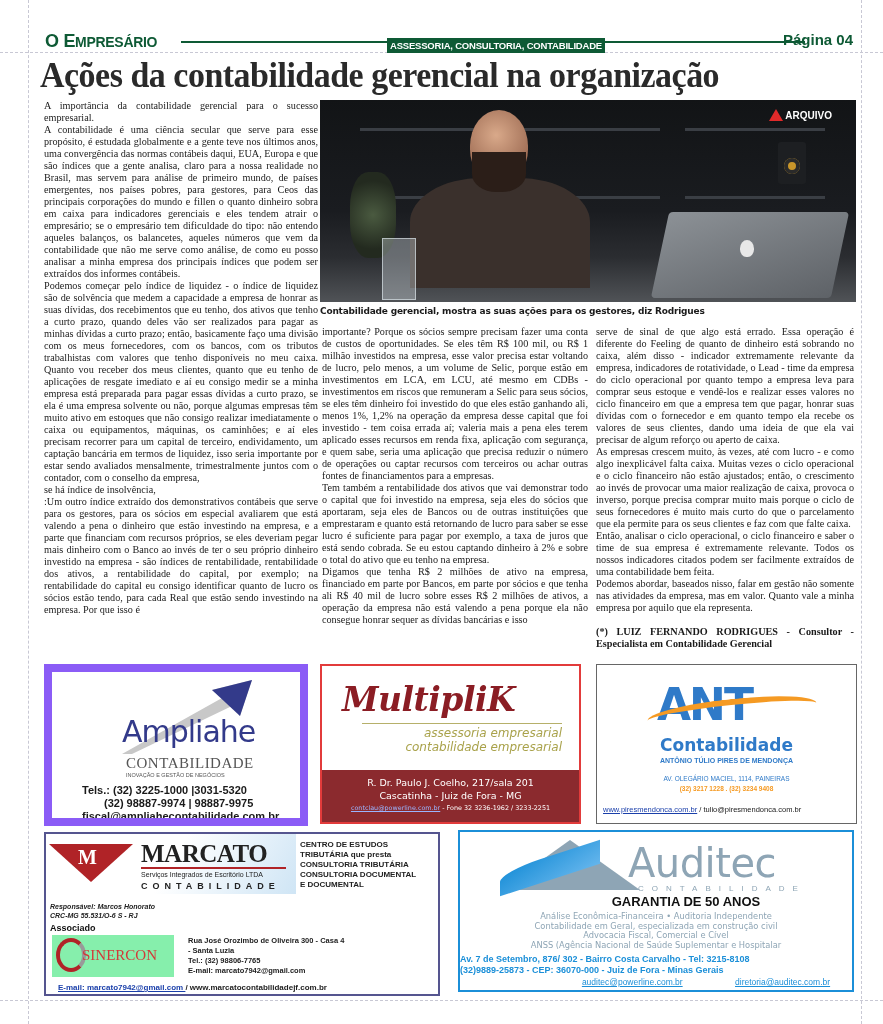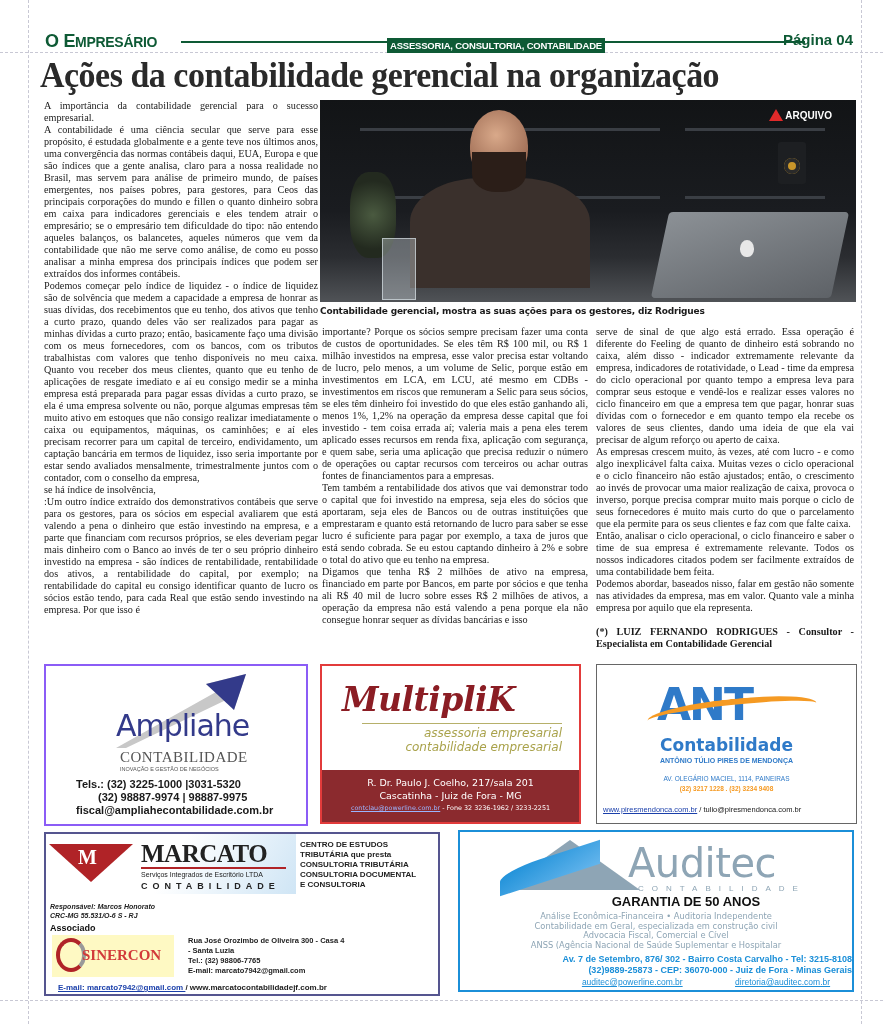--- a/index.html
+++ b/index.html
@@ -40,21 +40,21 @@
   .glass { position: absolute; left: 62px; top: 138px; width: 34px; height: 62px; background: rgba(220,230,235,0.35); border: 1px solid rgba(230,240,245,0.6); }
   .plant { position: absolute; left: 30px; top: 72px; width: 46px; height: 86px; border-radius: 40%; background: radial-gradient(circle, #4a5a40, #232a1f 70%); }
   .speaker { position: absolute; left: 458px; top: 42px; width: 28px; height: 42px; background: #1d1f22; border-radius: 3px; }
   .speaker::after { content: ""; position: absolute; left: 6px; top: 16px; width: 16px; height: 16px; border-radius: 50%; background: #c9962a; box-shadow: inset 0 0 0 4px #2a2a2a; }
   .arquivo { position: absolute; right: 24px; top: 9px; color: #ffffff; font-family: "Liberation Sans", sans-serif; font-weight: bold; font-size: 10px; display: flex; align-items: center; gap: 2px; }
   .arquivo-icon { width: 0; height: 0; border-left: 7px solid transparent; border-right: 7px solid transparent; border-bottom: 12px solid #e02a2a; }
   .caption { position: absolute; left: 320px; top: 306px; width: 540px; font-family: "DejaVu Sans", sans-serif; font-weight: bold; font-size: 9px; color: #1a1a1a; letter-spacing: -0.2px; }
 
   
   .ad { position: absolute; background: #ffffff; overflow: hidden; }
-  .ad-ampliahe { left: 44px; top: 664px; width: 264px; height: 162px; border: 2px solid #8b5cf6; }
+  .ad-ampliahe { left: 44px; top: 664px; width: 264px; height: 162px; border: 8px solid #8b5cf6; }
   .amp-logo { position: absolute; left: 70px; top: 42px; font-family: "DejaVu Sans", sans-serif; color: #333a8a; font-size: 30px; letter-spacing: -1px; }
   .amp-sub { position: absolute; left: 74px; top: 83px; font-family: "Liberation Serif", serif; color: #555; font-size: 15px; letter-spacing: 0.5px; }
   .amp-tag { position: absolute; left: 74px; top: 100px; font-family: "Liberation Sans", sans-serif; color: #555; font-size: 5.5px; }
   .amp-contact { position: absolute; left: 30px; top: 112px; width: 220px; font-family: "Liberation Sans", sans-serif; font-weight: bold; font-size: 11px; line-height: 13px; color: #1a1a1a; }
 
   .ad-multiplik { left: 320px; top: 664px; width: 261px; height: 160px; border: 2px solid #e23b3b; }
   .mul-logo { position: absolute; left: 20px; top: 14px; font-family: "DejaVu Serif", serif; font-style: italic; font-weight: bold; color: #8b1d24; font-size: 33px; letter-spacing: -0.5px; }
   .mul-line { position: absolute; left: 40px; top: 57px; width: 200px; height: 1px; background: #b6b06a; }
   .mul-sub { position: absolute; left: 40px; top: 60px; width: 200px; text-align: right; font-family: "DejaVu Sans", sans-serif; font-style: italic; color: #a9a24b; font-size: 12px; line-height: 14px; }
   .mul-footer { position: absolute; left: 0; top: 104px; width: 257px; height: 52px; background: #8b2a2e; color: #ffffff; text-align: center; font-family: "DejaVu Sans", sans-serif; font-size: 9.5px; line-height: 13px; padding-top: 6px; }
@@ -75,35 +75,35 @@
   .mar-bgstripe { position: absolute; left: 80px; top: 0; width: 170px; height: 60px; background: linear-gradient(120deg, #ffffff 30%, #cfe5f5 100%); }
   .mar-m { position: absolute; left: 3px; top: 10px; width: 0; height: 0; border-left: 42px solid transparent; border-right: 42px solid transparent; border-top: 38px solid #b02327; }
   .mar-m-letter { position: absolute; left: 32px; top: 12px; color: #ffffff; font-family: "Liberation Serif", serif; font-weight: bold; font-size: 20px; }
   .mar-name { position: absolute; left: 95px; top: 6px; font-family: "Liberation Serif", serif; font-weight: bold; font-size: 25px; color: #222; letter-spacing: -0.5px; }
   .mar-redline { position: absolute; left: 95px; top: 33px; width: 145px; height: 2px; background: #b02327; }
   .mar-svc { position: absolute; left: 95px; top: 37px; font-family: "Liberation Sans", sans-serif; font-size: 7px; color: #222; }
   .mar-cont { position: absolute; left: 95px; top: 47px; font-family: "Liberation Sans", sans-serif; font-weight: bold; font-size: 9px; letter-spacing: 5px; color: #222; }
   .mar-centro { position: absolute; left: 254px; top: 6px; width: 140px; font-family: "Liberation Sans", sans-serif; font-weight: bold; font-size: 8px; line-height: 10px; color: #222; }
   .mar-resp { position: absolute; left: 4px; top: 68px; font-family: "Liberation Sans", sans-serif; font-weight: bold; font-style: italic; font-size: 7px; line-height: 9px; color: #222; }
   .mar-assoc { position: absolute; left: 4px; top: 89px; font-family: "Liberation Sans", sans-serif; font-weight: bold; font-size: 9px; color: #111; }
-  .mar-sinercon { position: absolute; left: 6px; top: 101px; width: 122px; height: 42px; background: #fef9c3; font-weight: bold; }
+  .mar-sinercon { position: absolute; left: 6px; top: 101px; width: 122px; height: 42px; background: #86efac; }
   .mar-sinercon-ring { position: absolute; left: 4px; top: 3px; width: 30px; height: 34px; border-radius: 50%; border: 4px solid #b02327; border-right-color: #999; }
   .mar-sinercon-text { position: absolute; left: 30px; top: 12px; font-family: "Liberation Serif", serif; color: #d23a3a; font-size: 15px; }
   .mar-addr { position: absolute; left: 142px; top: 102px; font-family: "Liberation Sans", sans-serif; font-weight: bold; font-size: 7.5px; line-height: 10px; color: #222; }
   .mar-footer { position: absolute; left: 12px; top: 149px; font-family: "Liberation Sans", sans-serif; font-weight: bold; font-size: 8px; color: #222; }
   .mar-footer a { color: #1a3faa; text-decoration: underline; }
 
   .ad-auditec { left: 458px; top: 830px; width: 396px; height: 162px; border: 2px solid #1b8fd8; }
   .aud-tri { position: absolute; left: 40px; top: 8px; width: 0; height: 0; border-left: 70px solid transparent; border-right: 70px solid transparent; border-bottom: 50px solid #8ea5b5; }
   .aud-tri2 { position: absolute; left: 40px; top: 24px; width: 100px; height: 24px; background: linear-gradient(160deg, #1b8fd8, #64b5ec); transform: skewY(-18deg); border-radius: 40% 0 0 0; }
   .aud-name { position: absolute; left: 168px; top: 8px; font-family: "DejaVu Sans", sans-serif; color: #8ea5b5; font-size: 40px; letter-spacing: -0.5px; }
   .aud-cont { position: absolute; left: 178px; top: 52px; font-family: "Liberation Sans", sans-serif; color: #8ea5b5; font-size: 8px; letter-spacing: 8px; }
   .aud-gar { position: absolute; left: 0; top: 62px; width: 100%; padding-left: 60px; text-align: center; font-family: "Liberation Sans", sans-serif; font-weight: bold; color: #111; font-size: 13px; }
   .aud-svc { position: absolute; left: 0; top: 80px; width: 100%; text-align: center; font-family: "DejaVu Sans", sans-serif; color: #8ea5b5; font-size: 8.3px; line-height: 9.5px; }
-  .aud-addr { position: absolute; left: 0; top: 122px; width: 100%; text-align: right; font-family: "Liberation Sans", sans-serif; font-weight: bold; color: #1b8fd8; font-size: 9px; line-height: 11px; }
+  .aud-addr { position: absolute; left: 0; top: 122px; width: 100%; text-align: left; font-family: "Liberation Sans", sans-serif; font-weight: bold; color: #1b8fd8; font-size: 9px; line-height: 11px; }
   .aud-mail { position: absolute; left: 0; top: 145px; width: 100%; padding-left: 60px; text-align: center; font-family: "Liberation Sans", sans-serif; color: #1b8fd8; font-size: 8.5px; }
   .aud-mail a { color: #1b8fd8; text-decoration: underline; margin: 0 5px; padding-left: 40px; }
 </style>
 </head>
 <body>
 
 <div class="guide-h" style="top:52px"></div>
 <div class="guide-h" style="top:1000px"></div>
 <div class="guide-v" style="left:28px"></div>
 <div class="guide-v" style="left:861px"></div>
@@ -205,21 +205,21 @@
   <div class="mar-m-letter">M</div>
   <div class="mar-name">MARCATO</div>
   <div class="mar-redline"></div>
   <div class="mar-svc">Serviços Integrados de Escritório LTDA</div>
   <div class="mar-cont">CONTABILIDADE</div>
   <div class="mar-centro">
     <div>CENTRO DE ESTUDOS</div>
     <div>TRIBUTÁRIA que presta</div>
     <div>CONSULTORIA TRIBUTÁRIA</div>
     <div>CONSULTORIA DOCUMENTAL</div>
-    <div>E CONSULTORIA</div>
+    <div>E DOCUMENTAL</div>
   </div>
   <div class="mar-resp">
     <div>Responsável: Marcos Honorato</div>
     <div>CRC-MG 55.531/O-6 S - RJ</div>
   </div>
   <div class="mar-assoc">Associado</div>
   <div class="mar-sinercon">
     <div class="mar-sinercon-ring"></div>
     <div class="mar-sinercon-text">SINERCON</div>
   </div>

